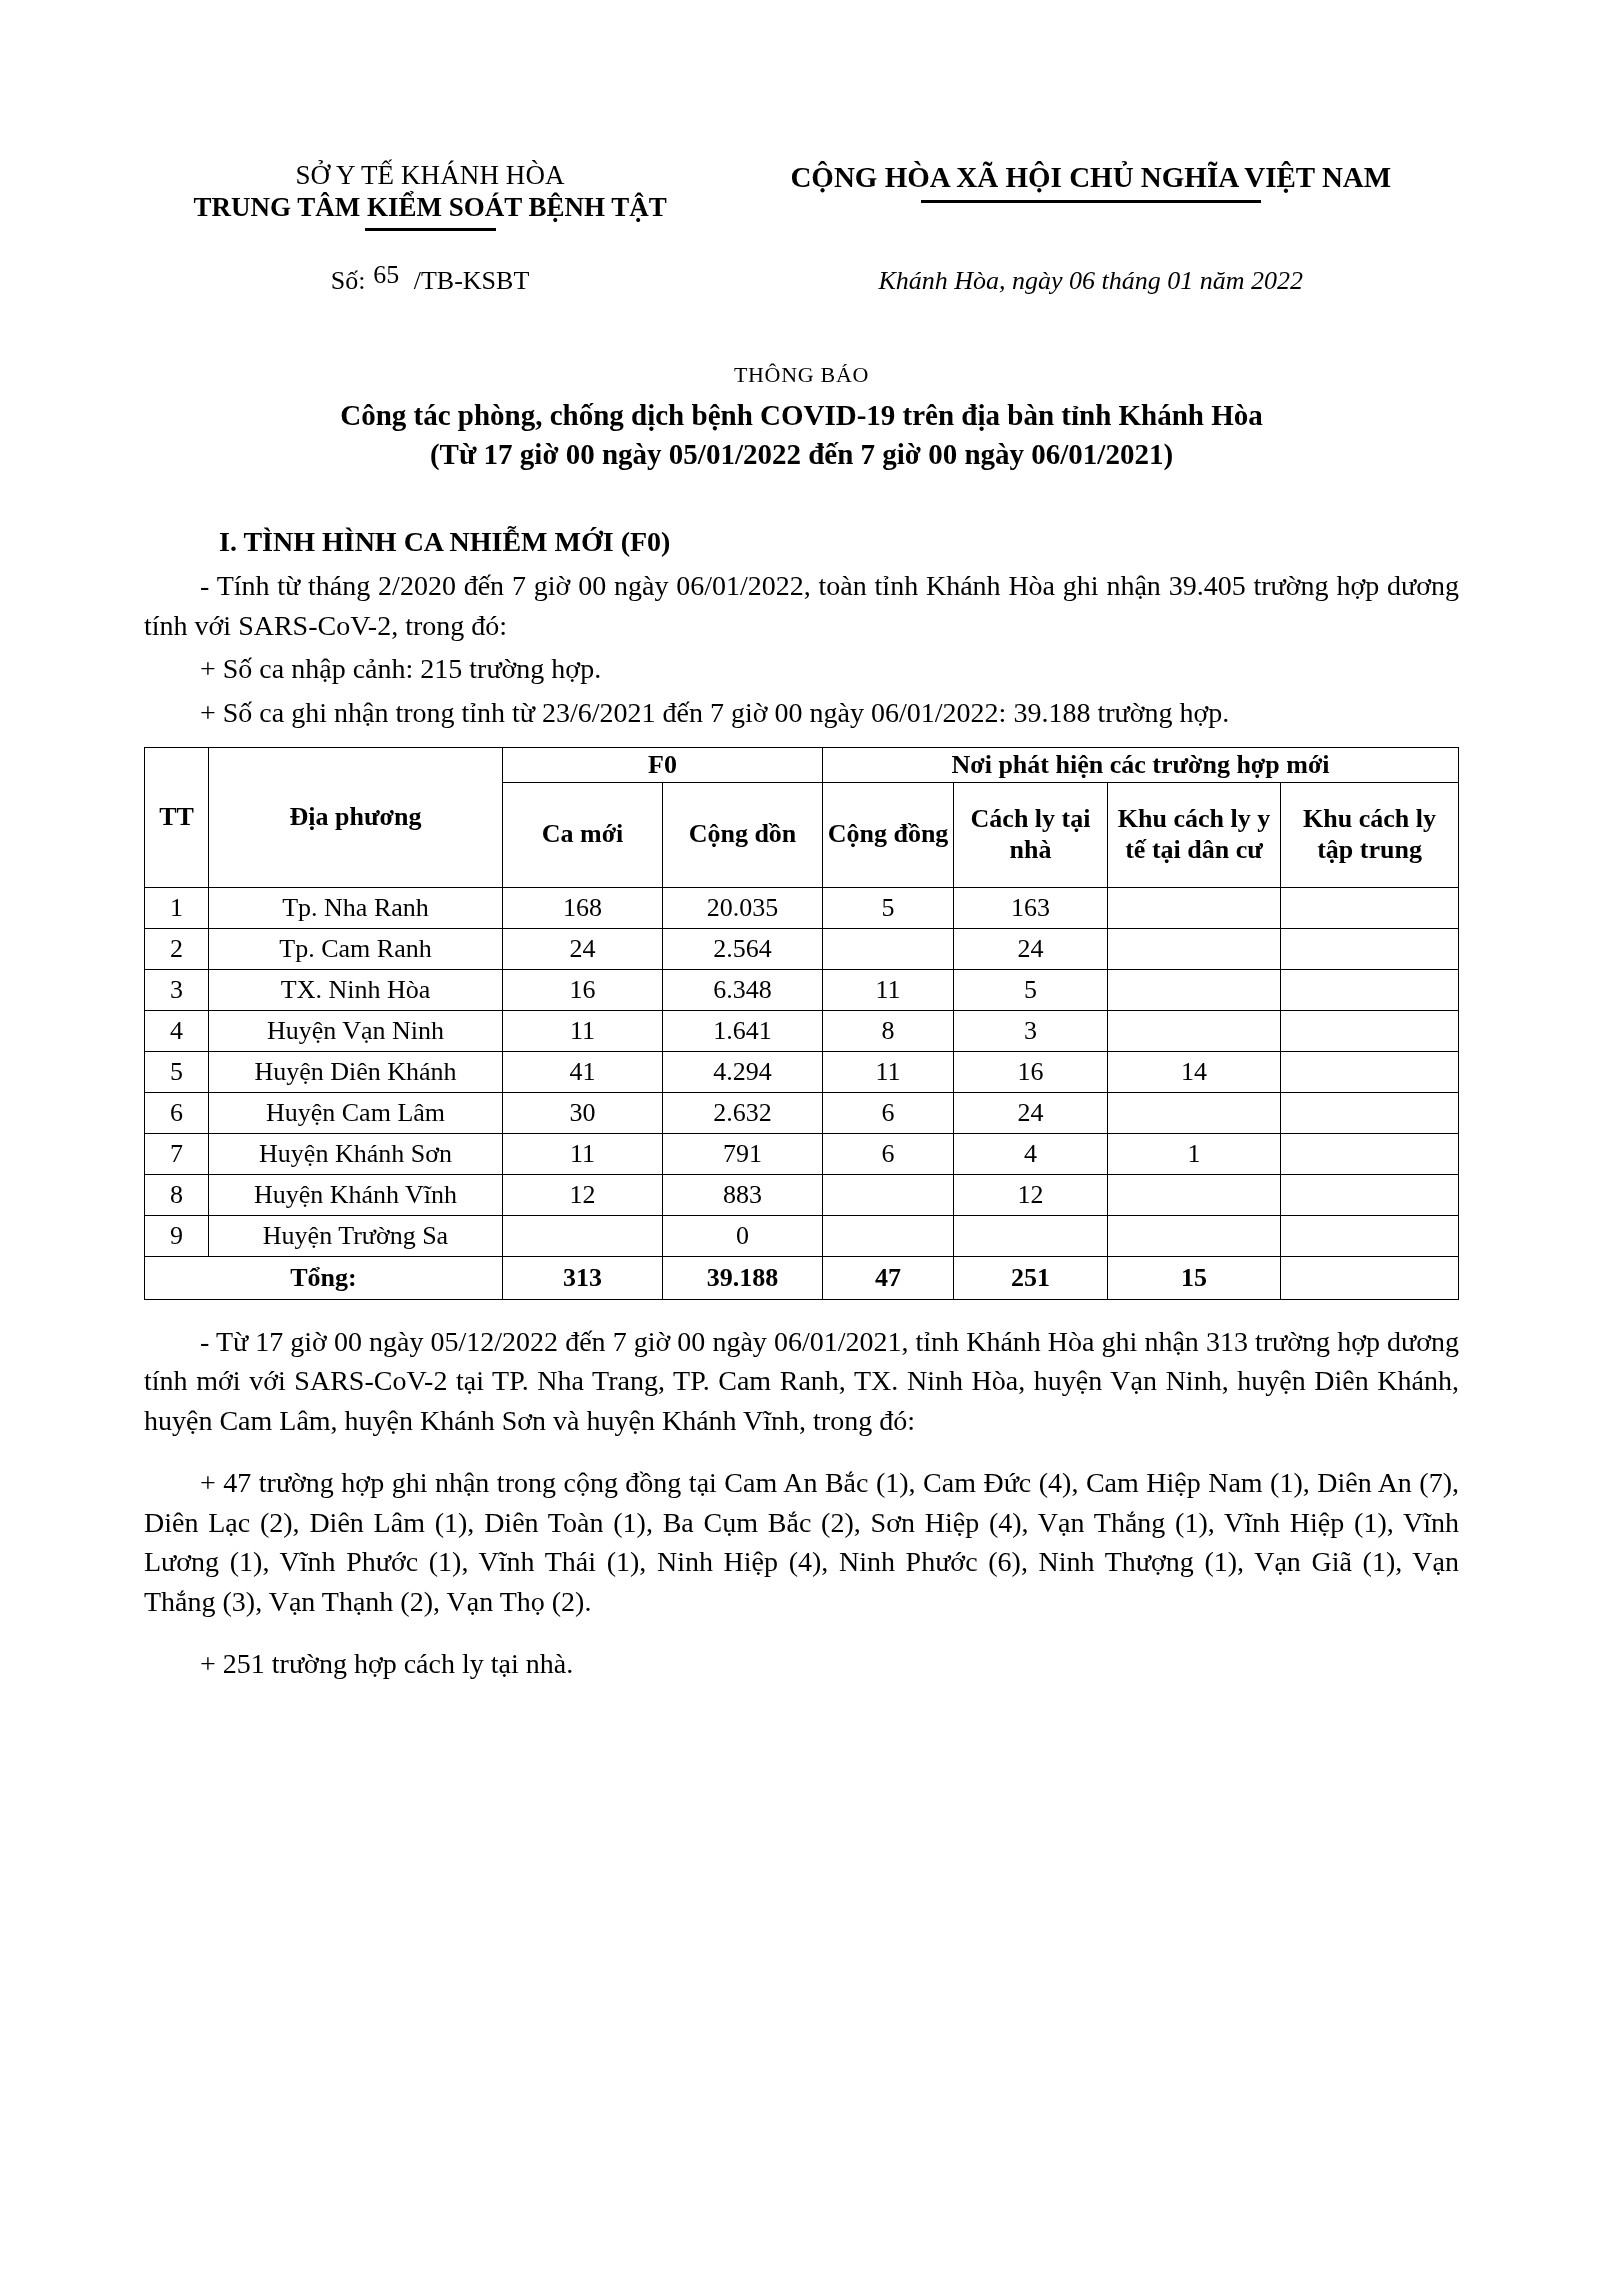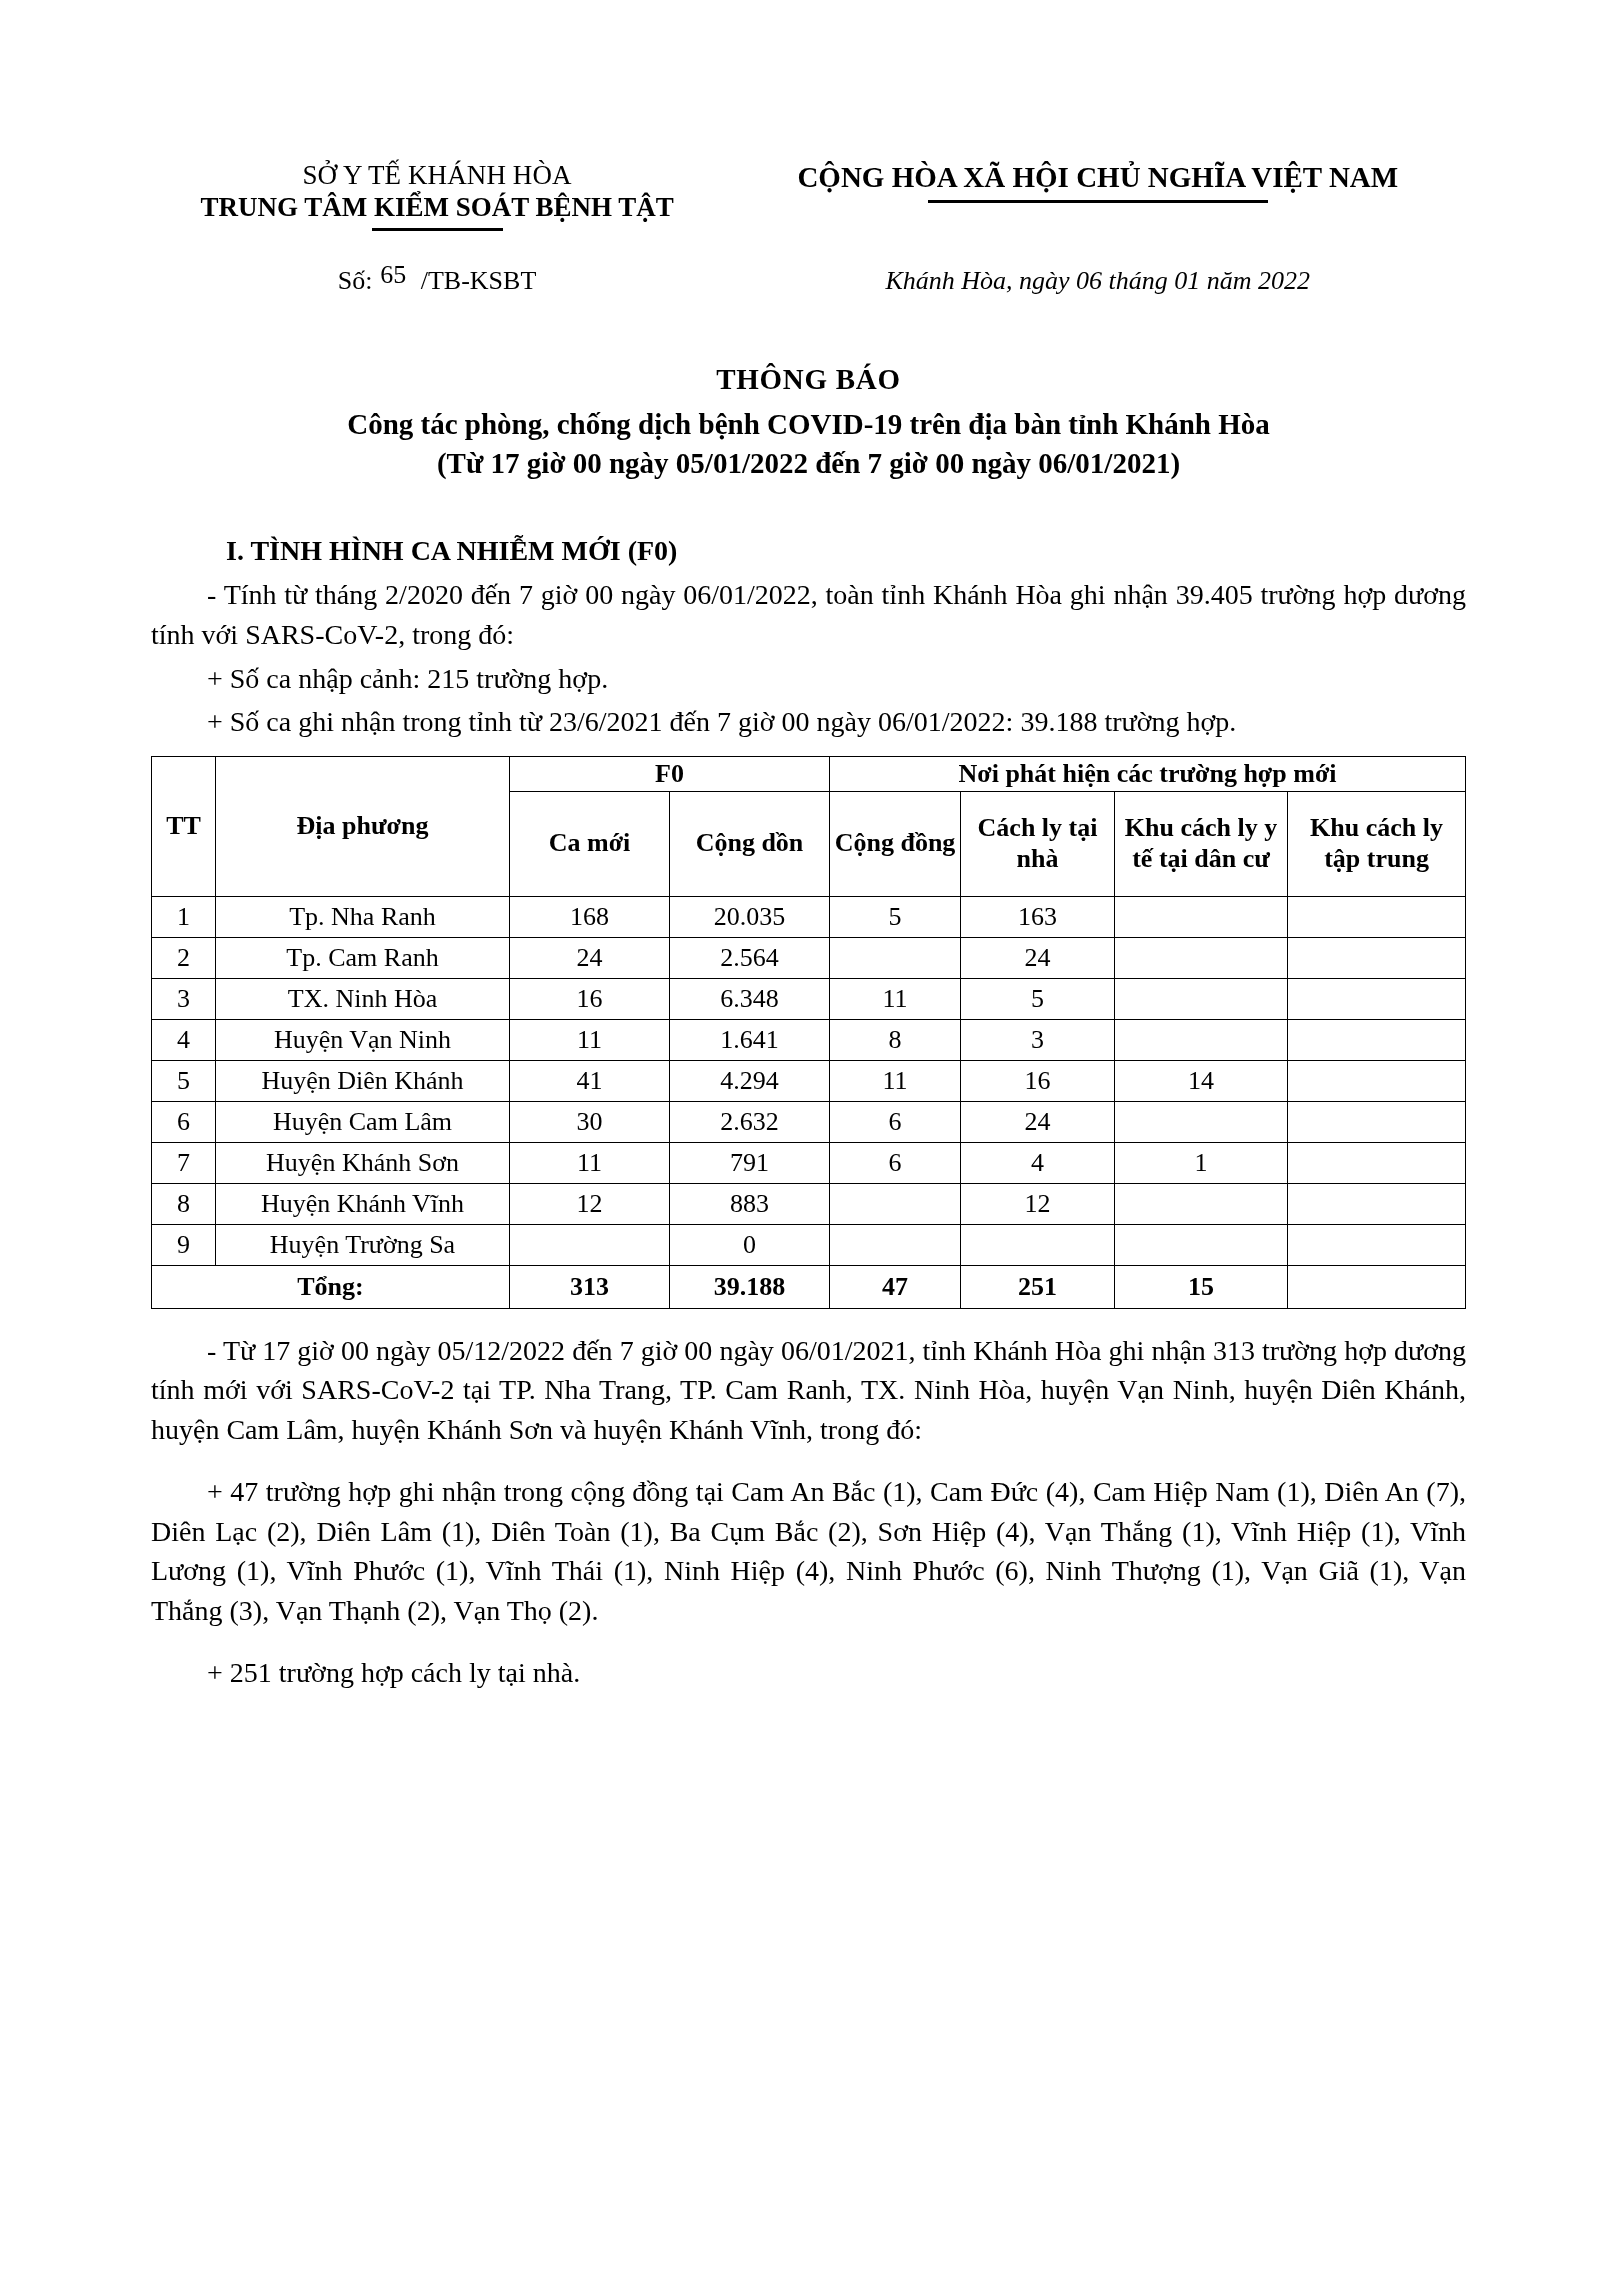--- a/index.html
+++ b/index.html
@@ -16,21 +16,21 @@
     position: relative;
     width: 1623px;
     height: 2295px;
     background: #ffffff;
     box-sizing: border-box;
     padding: 0;
     overflow: hidden;
   }
   .content {
     position: absolute;
-    left: 151px;
+    left: 144px;
     top: 160px;
     width: 1315px;
   }
 
   
   .doc-header {
     display: flex;
     flex-direction: row;
     align-items: flex-start;
     width: 100%;
@@ -110,22 +110,22 @@
     box-sizing: border-box;
     white-space: nowrap;
   }
 
   
   .title-block {
     margin-top: 65px;
     text-align: center;
   }
   .title-main {
-    font-size: 29px;
-    font-weight: bold;
+    font-size: 22px;
+    font-weight: normal;
     letter-spacing: 0.7px;
     line-height: 1.3;
   }
   .title-sub {
     font-size: 29px;
     font-weight: bold;
     line-height: 1.35;
     margin-top: 6.5px;
   }
   .title-sub2 {

